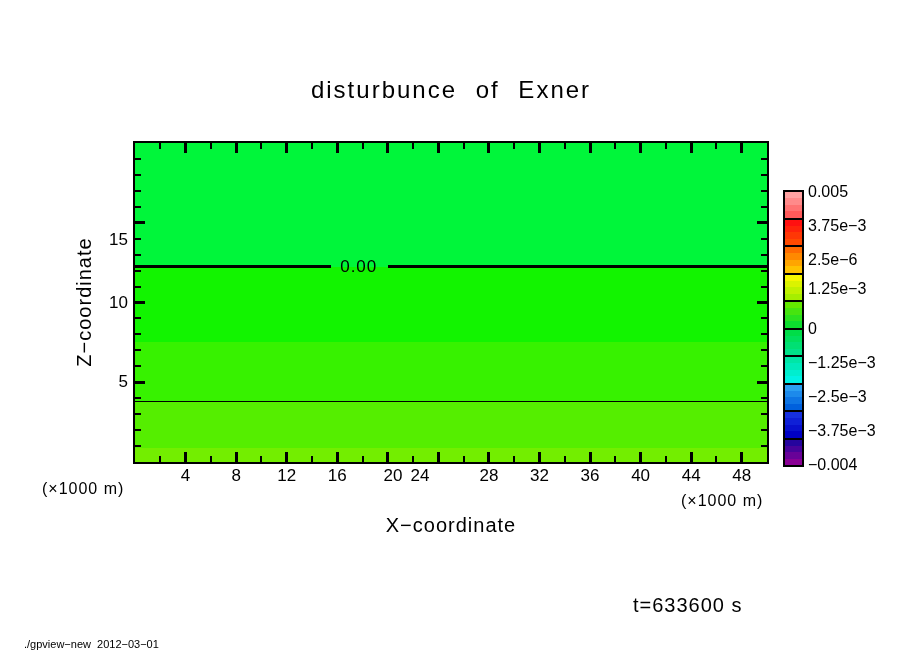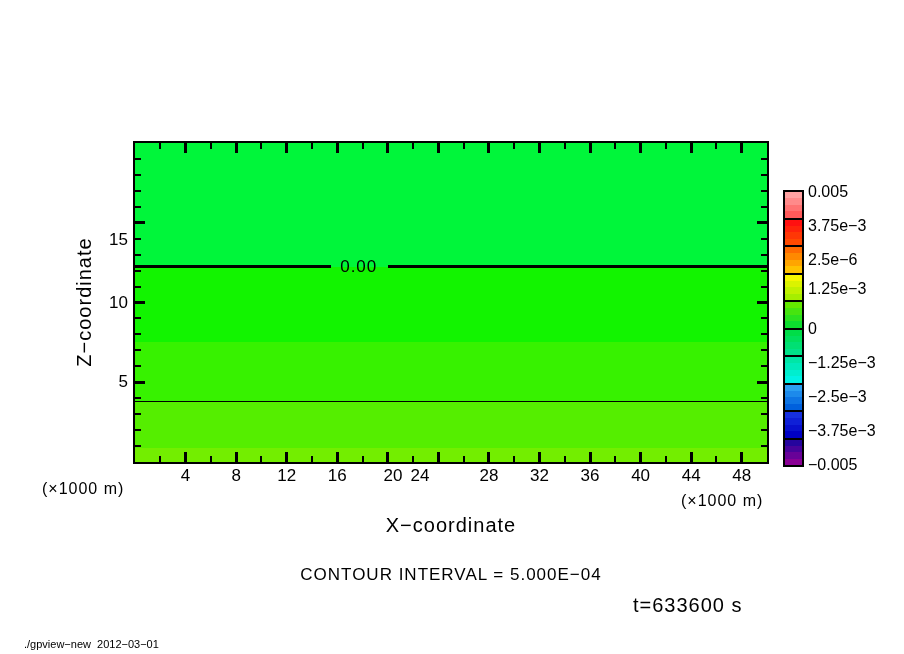--- a/index.html
+++ b/index.html
@@ -30,20 +30,21 @@
             border:2px solid #000;display:flex;flex-direction:column;}
   .cbCell{flex:1;display:flex;flex-direction:column;box-sizing:border-box;}
   .cbCell + .cbCell{border-top:2px solid #000;}
   .cbStripe{flex:1;}
   .cbl{position:absolute;left:808px;font-size:16px;white-space:nowrap;height:18px;line-height:18px;}
 </style>
 </head>
 <body>
 
 <div class="fig">
+  <div class="title">disturbunce of Exner</div>
   <div class="ytitle">Z−coordinate</div>
   <div id="plotArea">
       <div class="band" style="top: 0px; height: 123.612px; background: rgb(0, 246, 58);"></div>
       <div class="band" style="top: 123.612px; height: 74.965px; background: rgb(18, 244, 0);"></div>
       <div class="band" style="top: 198.577px; height: 60.1315px; background: rgb(55, 242, 0);"></div>
       <div class="band" style="top: 258.709px; height: 46.255px; background: rgb(85, 238, 0);"></div>
       <div class="band" style="top: 304.964px; height: 14.036px; background: rgb(115, 238, 0);"></div>
       <div class="cline" style="left: 0px; width: 195.728px; top: 122.112px; height: 3px;"></div>
       <div class="cline" style="left: 252.728px; width: 379.272px; top: 122.112px; height: 3px;"></div>
       <div class="clabel" style="left: 192.728px; width: 62px; top: 113.612px;">0.00</div>
@@ -193,21 +194,20 @@
       <div class="cbCell">
         <div class="cbStripe" style="background: rgb(37, 5, 157);"></div>
         <div class="cbStripe" style="background: rgb(71, 3, 154);"></div>
         <div class="cbStripe" style="background: rgb(104, 2, 152);"></div>
         <div class="cbStripe" style="background: rgb(138, 0, 149);"></div>
       </div>
     </div>
   <div class="unitL">(×1000 m)</div>
   <div class="unitR">(×1000 m)</div>
   <div class="xtitle">X−coordinate</div>
-  <div class="cnote">CONTOUR INTERVAL = 5.000E−04</div>
   <div class="tnote">t=633600 s</div>
   <div class="footL">./gpview−new  2012−03−01</div>
 <div class="xtl" style="left: 165.56px;">4</div>
     <div class="xtl" style="left: 216.12px;">8</div>
     <div class="xtl" style="left: 266.68px;">12</div>
     <div class="xtl" style="left: 317.24px;">16</div>
     <div class="xtl" style="left: 373px;">20</div>
     <div class="xtl" style="left: 400px;">24</div>
     <div class="xtl" style="left: 468.92px;">28</div>
     <div class="xtl" style="left: 519.48px;">32</div>
@@ -219,14 +219,14 @@
     <div class="ytl" style="top: 292.5px;">10</div>
     <div class="ytl" style="top: 230px;">15</div>
     <div class="cbl" style="top: 183px;">0.005</div>
     <div class="cbl" style="top: 217.125px;">3.75e−3</div>
     <div class="cbl" style="top: 251.25px;">2.5e−6</div>
     <div class="cbl" style="top: 280px; text-align: right;">1.25e−3</div>
     <div class="cbl" style="top: 319.5px;">0</div>
     <div class="cbl" style="top: 353.625px;">−1.25e−3</div>
     <div class="cbl" style="top: 387.75px;">−2.5e−3</div>
     <div class="cbl" style="top: 421.875px;">−3.75e−3</div>
-    <div class="cbl" style="top: 456px;">−0.005</div>
+    <div class="cbl" style="top: 456px;">−0.004</div>
   </div>
 
 </body></html>

